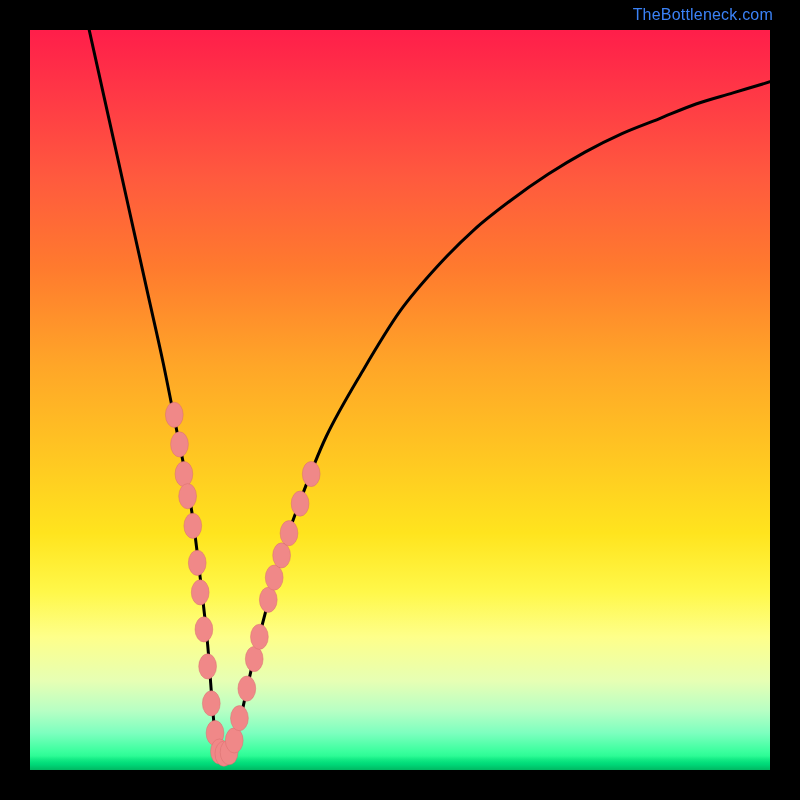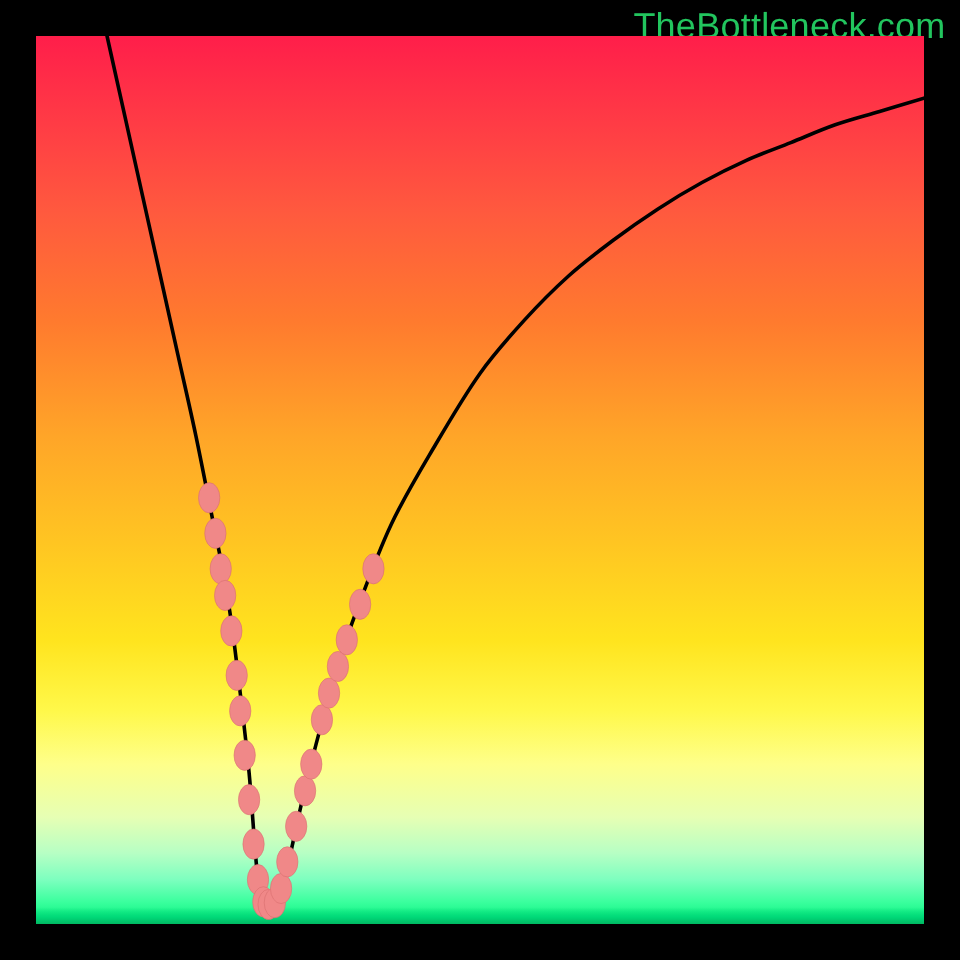--- a/index.html
+++ b/index.html
@@ -44,23 +44,23 @@
     position: absolute;
     left: 0;
     right: 0;
     bottom: 0;
     height: 14px;
     background: linear-gradient(to bottom, rgba(10,200,120,0) 0%, #00d878 60%, #00b862 100%);
   }
   .watermark {
     position: absolute;
     top: 6px;
-    right: 12px;
-    color: #22c55e;
-    font-size: 30px;
+    right: 27px;
+    color: #3b82f6;
+    font-size: 16px;
     font-weight: 500;
     letter-spacing: 0.2px;
     user-select: none;
   }
   svg.curve {
     position: absolute;
     inset: 0;
     width: 740px;
     height: 740px;
   }

